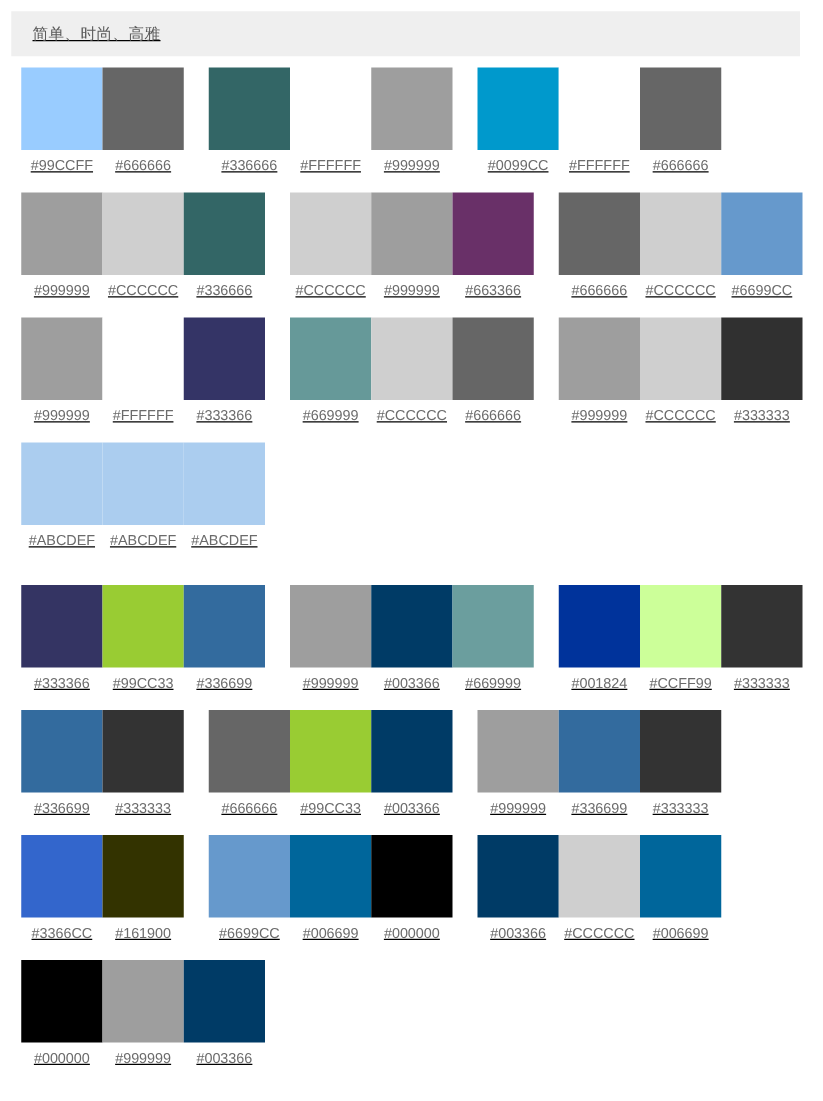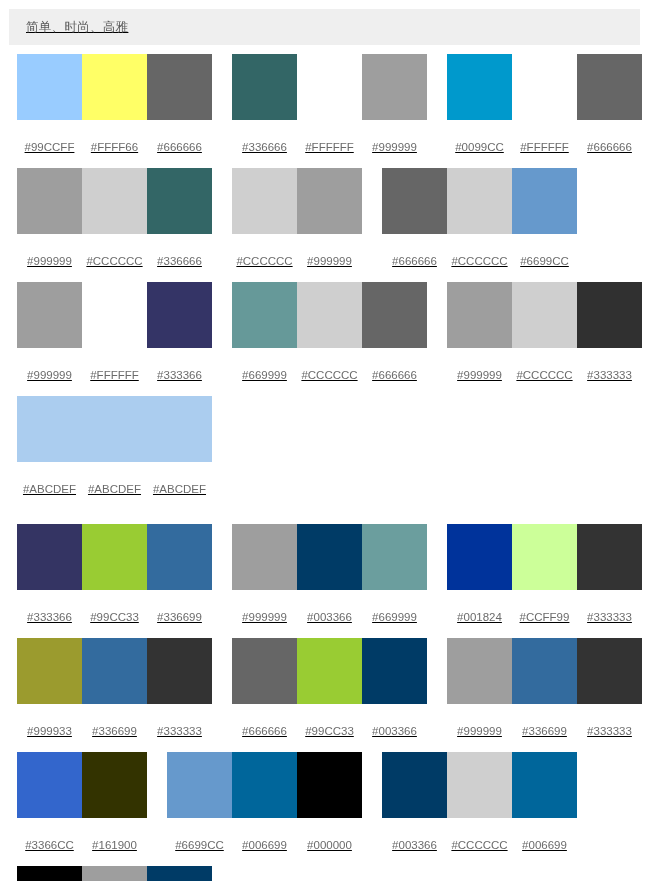--- a/index.html
+++ b/index.html
@@ -67,44 +67,40 @@
     height: 66px;
     width: 65px;
     display: block;
   }
 
   .chip-label {
     font-size: 11.5px;
     line-height: 16px;
     color: #6b6b6b;
     text-align: center;
-    padding-top: 19px;
+    padding-top: 5px;
     white-space: nowrap;
     font-family: "Liberation Sans", "DejaVu Sans", sans-serif;
   }
 </style>
 </head>
 <body>
 
 <div class="page">
   <div id="panels-root">
       <div class="panel">
         <div class="panel-header">简单、时尚、高雅</div>
         <div class="panel-body">
           <div class="row">
             <div class="group">
               <div class="swatch-cell">
                 <span class="chip" style="background: rgb(153, 204, 255);"></span>
                 <span class="chip-label">#99CCFF</span>
               </div>
               <div class="swatch-cell">
-                <span class="chip" style="background: rgb(255, 255, 102);"></span>
-                <span class="chip-label">#FFFF66</span>
-              </div>
-              <div class="swatch-cell">
                 <span class="chip" style="background: rgb(102, 102, 102);"></span>
                 <span class="chip-label">#666666</span>
               </div>
             </div>
             <div class="group">
               <div class="swatch-cell">
                 <span class="chip" style="background: rgb(51, 102, 102);"></span>
                 <span class="chip-label">#336666</span>
               </div>
               <div class="swatch-cell">
@@ -147,20 +143,24 @@
               </div>
             </div>
             <div class="group">
               <div class="swatch-cell">
                 <span class="chip" style="background: rgb(207, 207, 207);"></span>
                 <span class="chip-label">#CCCCCC</span>
               </div>
               <div class="swatch-cell">
                 <span class="chip" style="background: rgb(158, 158, 158);"></span>
                 <span class="chip-label">#999999</span>
+              </div>
+              <div class="swatch-cell">
+                <span class="chip" style="background: rgb(105, 48, 104);"></span>
+                <span class="chip-label">#663366</span>
               </div>
             </div>
             <div class="group">
               <div class="swatch-cell">
                 <span class="chip" style="background: rgb(102, 102, 102);"></span>
                 <span class="chip-label">#666666</span>
               </div>
               <div class="swatch-cell">
                 <span class="chip" style="background: rgb(207, 207, 207);"></span>
                 <span class="chip-label">#CCCCCC</span>
@@ -275,24 +275,20 @@
               </div>
               <div class="swatch-cell">
                 <span class="chip" style="background: rgb(51, 51, 51);"></span>
                 <span class="chip-label">#333333</span>
               </div>
             </div>
           </div>
           <div class="row">
             <div class="group">
               <div class="swatch-cell">
-                <span class="chip" style="background: rgb(155, 155, 46);"></span>
-                <span class="chip-label">#999933</span>
-              </div>
-              <div class="swatch-cell">
                 <span class="chip" style="background: rgb(51, 107, 158);"></span>
                 <span class="chip-label">#336699</span>
               </div>
               <div class="swatch-cell">
                 <span class="chip" style="background: rgb(51, 51, 51);"></span>
                 <span class="chip-label">#333333</span>
               </div>
             </div>
             <div class="group">
               <div class="swatch-cell">

